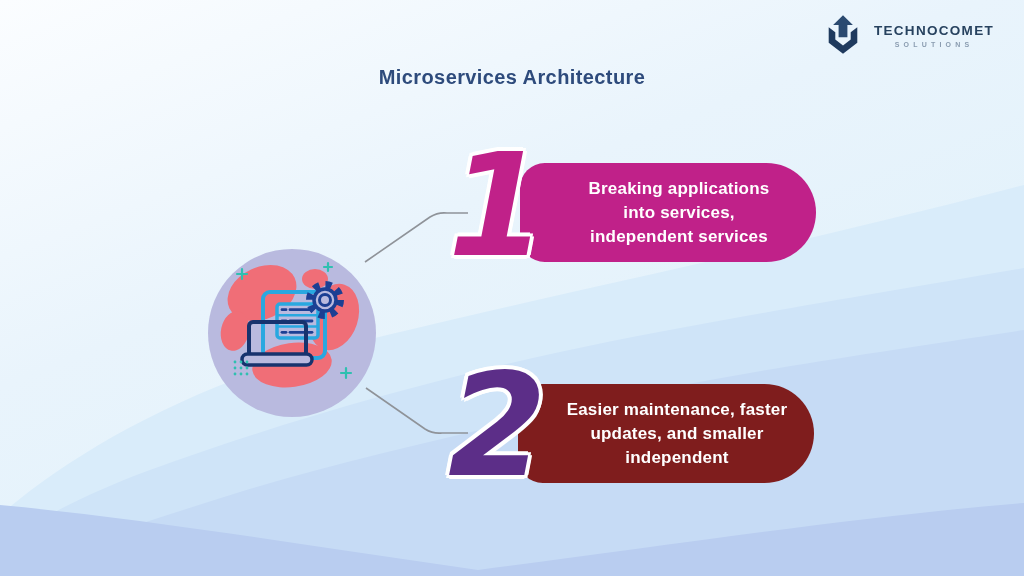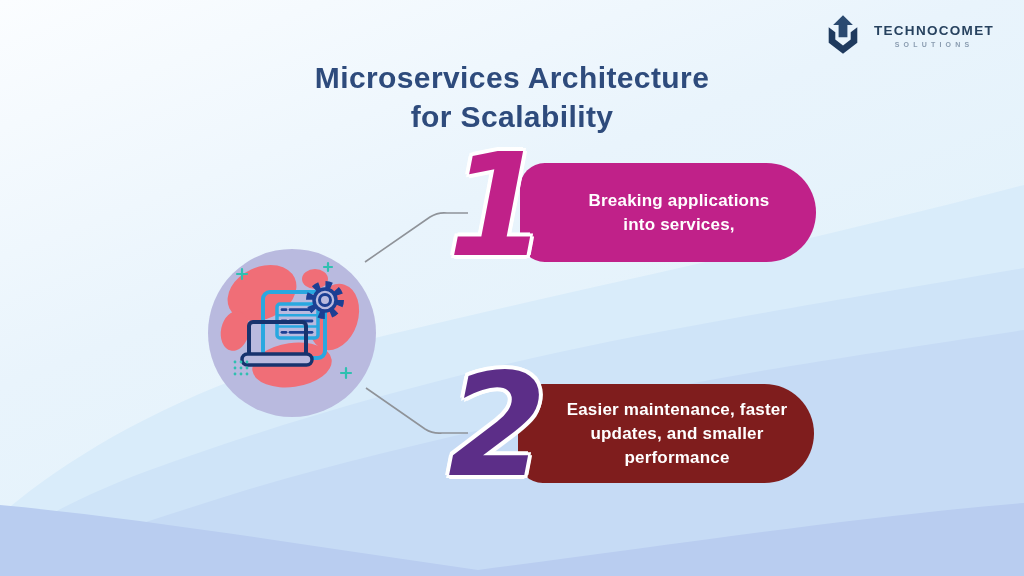--- a/index.html
+++ b/index.html
@@ -9,21 +9,21 @@
 
   
   .logo{position:absolute;top:12px;right:30px;display:flex;align-items:center;gap:9px;z-index:5;}
   .logo-icon{width:44px;height:46px;}
   .brand-text{display:flex;flex-direction:column;align-items:center;}
   .brand-name{font-size:13.5px;font-weight:bold;letter-spacing:1.3px;color:#27425f;}
   .brand-tagline{font-size:7px;font-weight:bold;letter-spacing:4.2px;color:#8a9cb0;margin-top:3px;}
 
   
   .title{position:absolute;top:58px;left:0;right:0;text-align:center;z-index:5;
-         color:#2e4b7c;font-weight:bold;font-size:30px;line-height:39px;letter-spacing:.4px;}
+         color:#2e4b7c;font-weight:bold;font-size:20px;line-height:39px;letter-spacing:.4px;}
 
   
   .connectors{position:absolute;inset:0;z-index:1;}
 
   
   .circle{position:absolute;left:208px;top:249px;width:168px;height:168px;border-radius:50%;
           background:#b9badf;overflow:hidden;z-index:2;}
 
   
   .pill{position:absolute;width:296px;height:99px;z-index:2;display:flex;flex-direction:column;
@@ -72,21 +72,20 @@
       <path fill="#1f3a5e" d="M7,13 L7,27 L20,37 L33,27 L33,13 L27,17.5 L27,24 L20,29.5 L13,24 L13,17.5 Z"></path>
     </svg>
     <div class="brand-text">
       <div class="brand-name">TECHNOCOMET</div>
       <div class="brand-tagline">SOLUTIONS</div>
     </div>
   </header>
 
   <h1 class="title" style="margin:0;">
     <div>Microservices Architecture</div>
-    <div>for Scalability</div>
   </h1>
 
   <div class="circle">
     <svg viewBox="0 0 168 168" width="168" height="168" aria-hidden="true">
 
       <g fill="#f06e77">
         <ellipse cx="54" cy="44" rx="36" ry="26" transform="rotate(-25 54 44)"></ellipse>
         <ellipse cx="126" cy="68" rx="24" ry="34" transform="rotate(18 126 68)"></ellipse>
         <ellipse cx="84" cy="116" rx="40" ry="22" transform="rotate(-8 84 116)"></ellipse>
         <ellipse cx="27" cy="82" rx="14" ry="20" transform="rotate(12 27 82)"></ellipse>
@@ -140,23 +139,24 @@
         <circle cx="27" cy="125" r="1.4"></circle>
           <circle cx="33" cy="125" r="1.4"></circle>
           <circle cx="39" cy="125" r="1.4"></circle>
       </g>
     </svg>
   </div>
 
   <div class="pill pill1">
     <div>Breaking applications</div>
     <div>into services,</div>
+    <div>independent services</div>
   </div>
   <div class="big-num num1">1</div>
 
   <div class="pill pill2">
     <div>Easier maintenance, faster</div>
     <div>updates, and smaller</div>
-    <div>performance</div>
+    <div>independent</div>
   </div>
   <div class="big-num num2">2</div>
 
 </div>
 
 </body></html>

